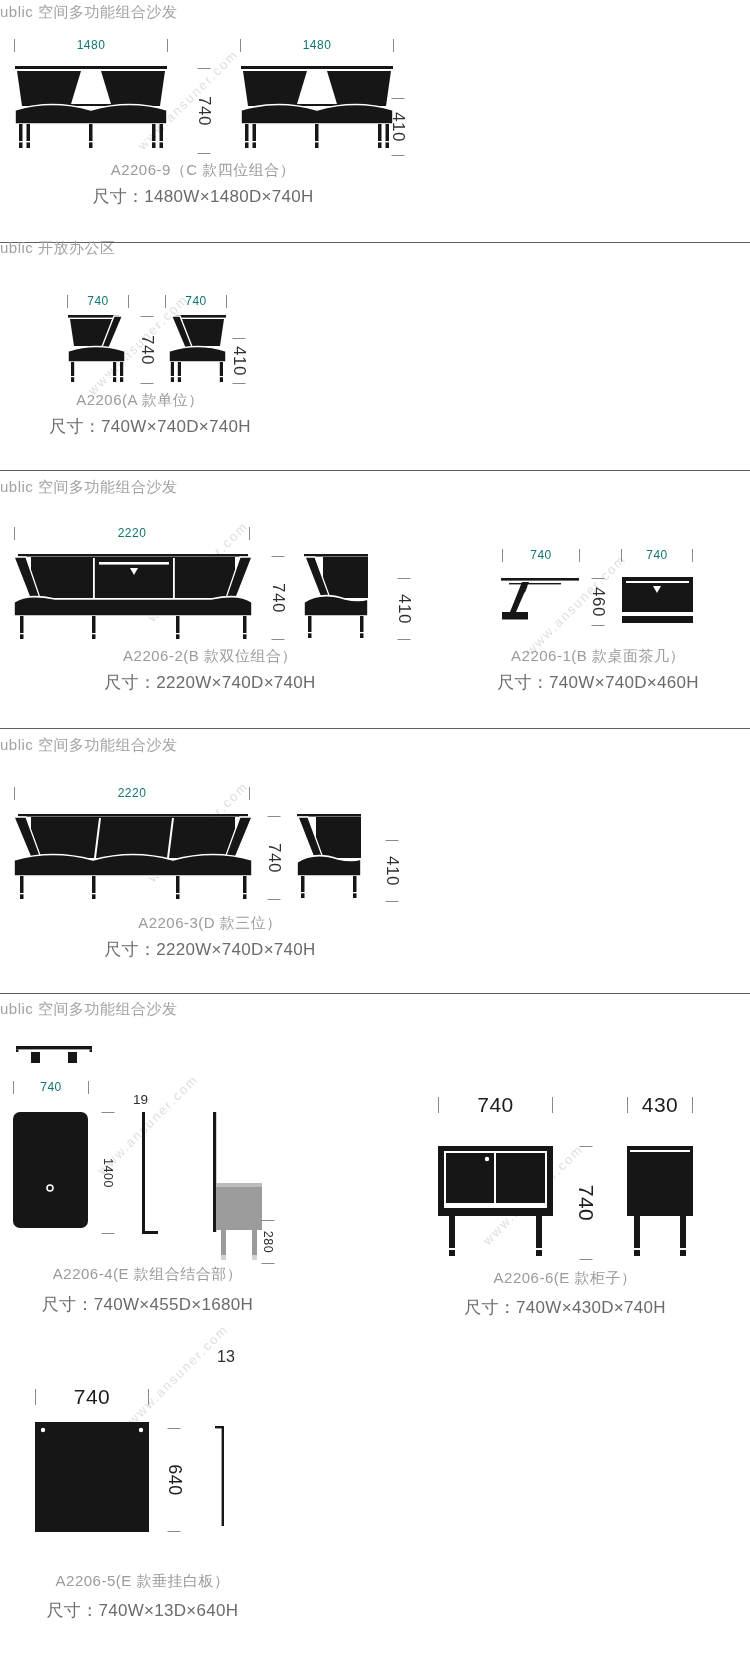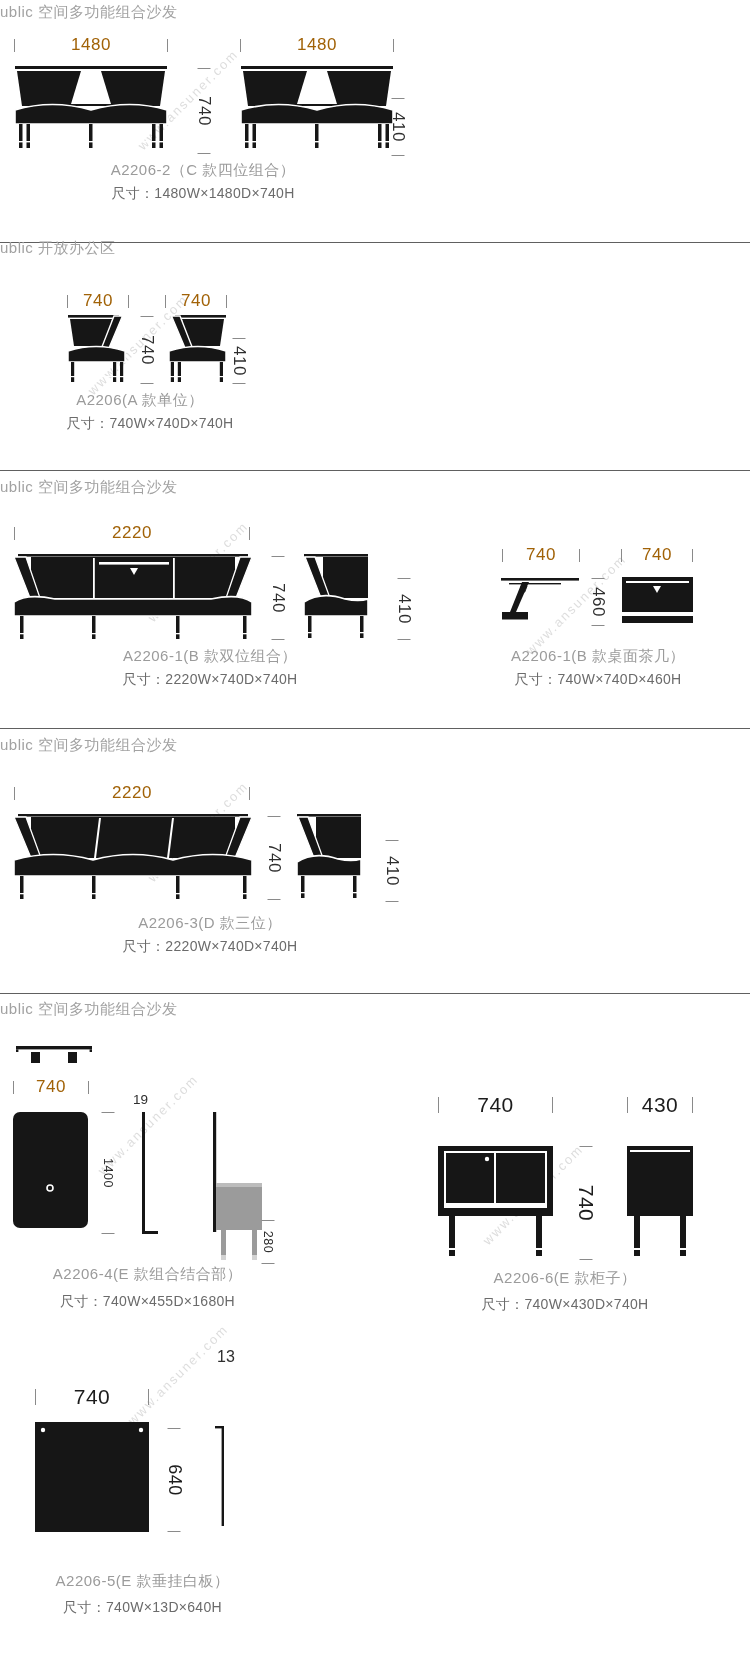--- a/index.html
+++ b/index.html
@@ -3,35 +3,35 @@
 <meta charset="utf-8">
 <style>
 *{margin:0;padding:0;box-sizing:border-box}
 html,body{background:#fff}
 body{width:750px;height:1659px;position:relative;overflow:hidden;
   font-family:"Liberation Sans","DejaVu Sans",sans-serif}
 .hdr{position:absolute;left:0;font-size:15px;color:#a2a2a2;letter-spacing:.5px;white-space:nowrap}
 .divider{position:absolute;left:0;width:750px;height:1px;background:#606060}
 .hdim{position:absolute;display:flex;align-items:center;justify-content:space-between;height:22px}
 .hdim .tick{width:1px;height:13px;background:#8a8a8a}
-.hdim .n{font-size:17px;color:#a16207;letter-spacing:.5px}
+.hdim .n{font-size:12px;color:#0f766e;letter-spacing:.5px}
 .hdim.big .n{font-size:21px;color:#1c1c1c}
 .hdim.big .tick{height:16px}
 .vdim{position:absolute}
 .vdim .ht{position:absolute;left:50%;transform:translateX(-50%);width:13px;height:1px;background:#8a8a8a}
 .vdim .ht.top{top:0}
 .vdim .ht.bot{bottom:0}
 .vdim .vn{position:absolute;top:50%;left:50%;transform:translate(-50%,-50%) rotate(90deg);
   font-size:17px;color:#2e2e2e;white-space:nowrap;letter-spacing:.5px}
 .vdim.big .vn{font-size:21px;color:#1c1c1c}
 .vdim.mid .vn{font-size:18px;color:#1c1c1c}
 .vdim.small .vn{font-size:12.5px}
 .lbl{position:absolute;font-size:13.5px;color:#2e2e2e}
 .cap{position:absolute;text-align:center;font-size:15px;color:#9b9b9b;letter-spacing:.5px}
-.size{position:absolute;text-align:center;font-size:14px;color:#6b6b6b;letter-spacing:.3px}
+.size{position:absolute;text-align:center;font-size:17px;color:#6b6b6b;letter-spacing:.3px}
 .wm{position:absolute;font-size:13px;color:#dedede;letter-spacing:2px;white-space:nowrap;
   transform:rotate(-45deg);transform-origin:left center}
 .fig{position:absolute;display:block}
 </style>
 </head>
 <body>
 
 <div class="hdr" style="top:3px">ublic 空间多功能组合沙发</div>
 <div class="wm" style="left:140px;top:140px">www.ansuner.com</div>
 
@@ -75,21 +75,21 @@
   <span class="ht top"></span>
   <span class="vn">740</span>
   <span class="ht bot"></span>
 </div>
 <div class="vdim" style="left:390px;top:98px;width:16px;height:58px">
   <span class="ht top"></span>
   <span class="vn">410</span>
   <span class="ht bot"></span>
 </div>
 
-<div class="cap" style="left:30px;top:161px;width:346px">A2206-2（C 款四位组合）</div>
+<div class="cap" style="left:30px;top:161px;width:346px">A2206-9（C 款四位组合）</div>
 <div class="size" style="left:30px;top:185px;width:346px">尺寸：1480W×1480D×740H</div>
 
 <div class="divider" style="top:242px"></div>
 <div class="hdr" style="top:239px">ublic 开放办公区</div>
 <div class="wm" style="left:90px;top:385px">www.ansuner.com</div>
 
 <div class="hdim" style="left:67px;top:290px;width:62px">
   <span class="tick"></span>
   <span class="n">740</span>
   <span class="tick"></span>
@@ -211,21 +211,21 @@
   <span class="ht bot"></span>
 </div>
 
 <svg class="fig" style="left:622px;top:577px" width="71" height="46" viewBox="0 0 71 46">
   <rect x="0" y="0" width="71" height="35" fill="#161616"></rect>
   <rect x="4" y="4" width="63" height="2" fill="#fff"></rect>
   <path d="M31 9 L39 9 L35 16 Z" fill="#fff"></path>
   <rect x="0" y="39" width="71" height="7" fill="#161616"></rect>
 </svg>
 
-<div class="cap" style="left:60px;top:647px;width:300px">A2206-1(B 款双位组合）</div>
+<div class="cap" style="left:60px;top:647px;width:300px">A2206-2(B 款双位组合）</div>
 <div class="size" style="left:60px;top:671px;width:300px">尺寸：2220W×740D×740H</div>
 <div class="cap" style="left:450px;top:647px;width:296px">A2206-1(B 款桌面茶几）</div>
 <div class="size" style="left:450px;top:671px;width:296px">尺寸：740W×740D×460H</div>
 
 <div class="divider" style="top:728px"></div>
 <div class="hdr" style="top:736px">ublic 空间多功能组合沙发</div>
 <div class="wm" style="left:150px;top:872px">www.ansuner.com</div>
 
 <div class="hdim" style="left:14px;top:782px;width:236px">
   <span class="tick"></span>

